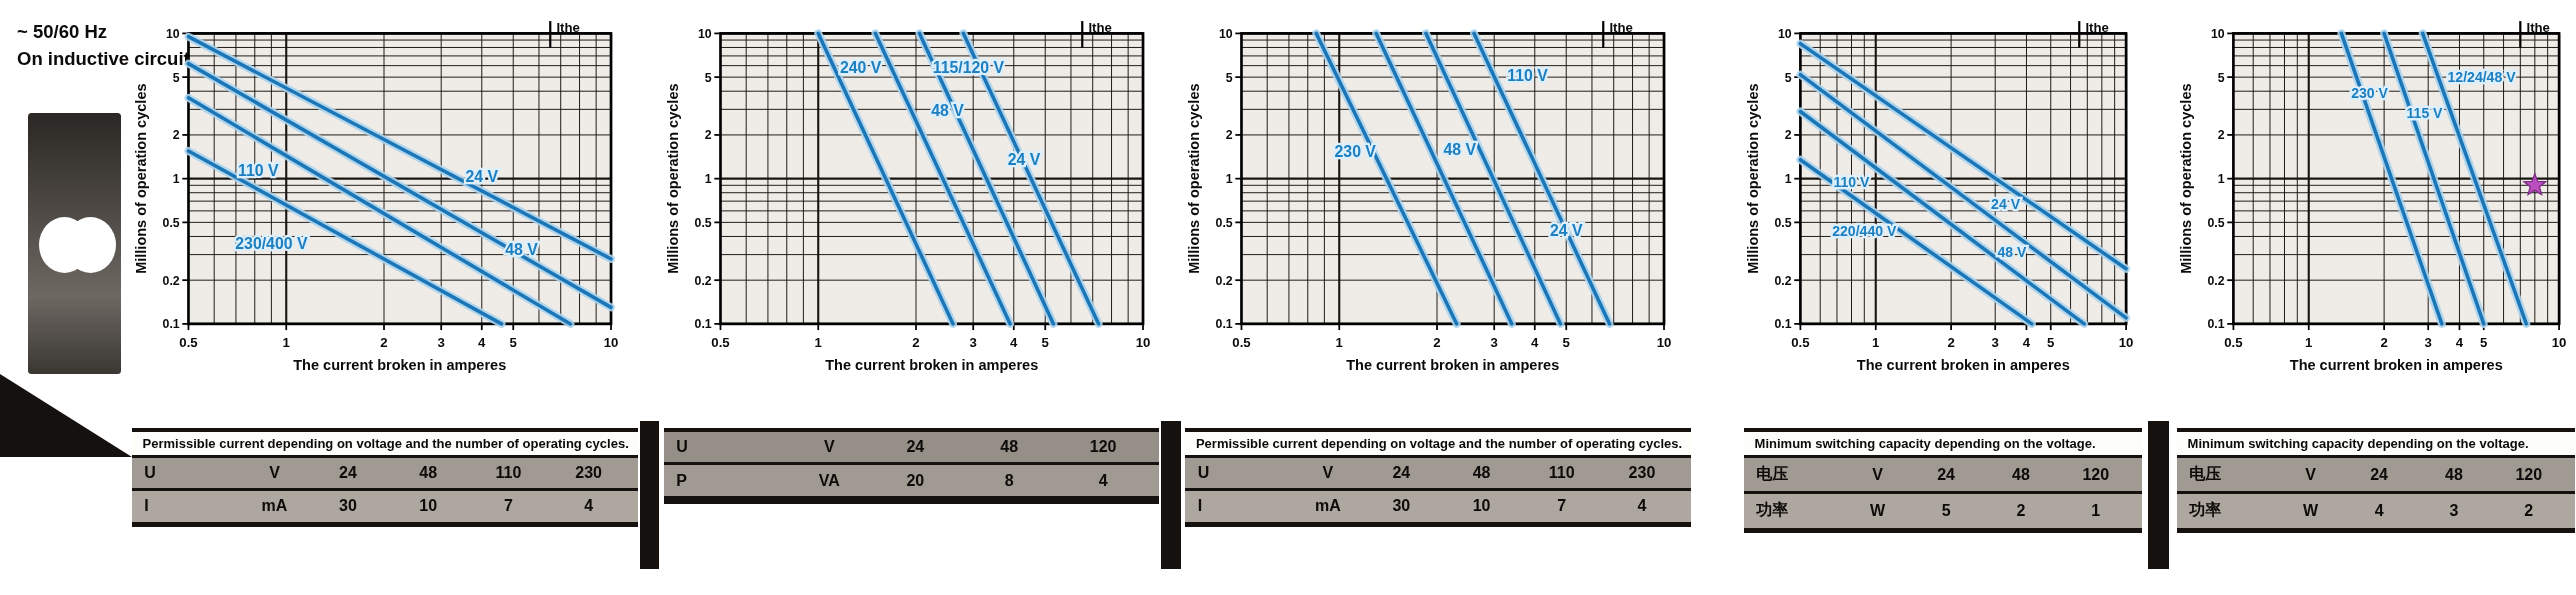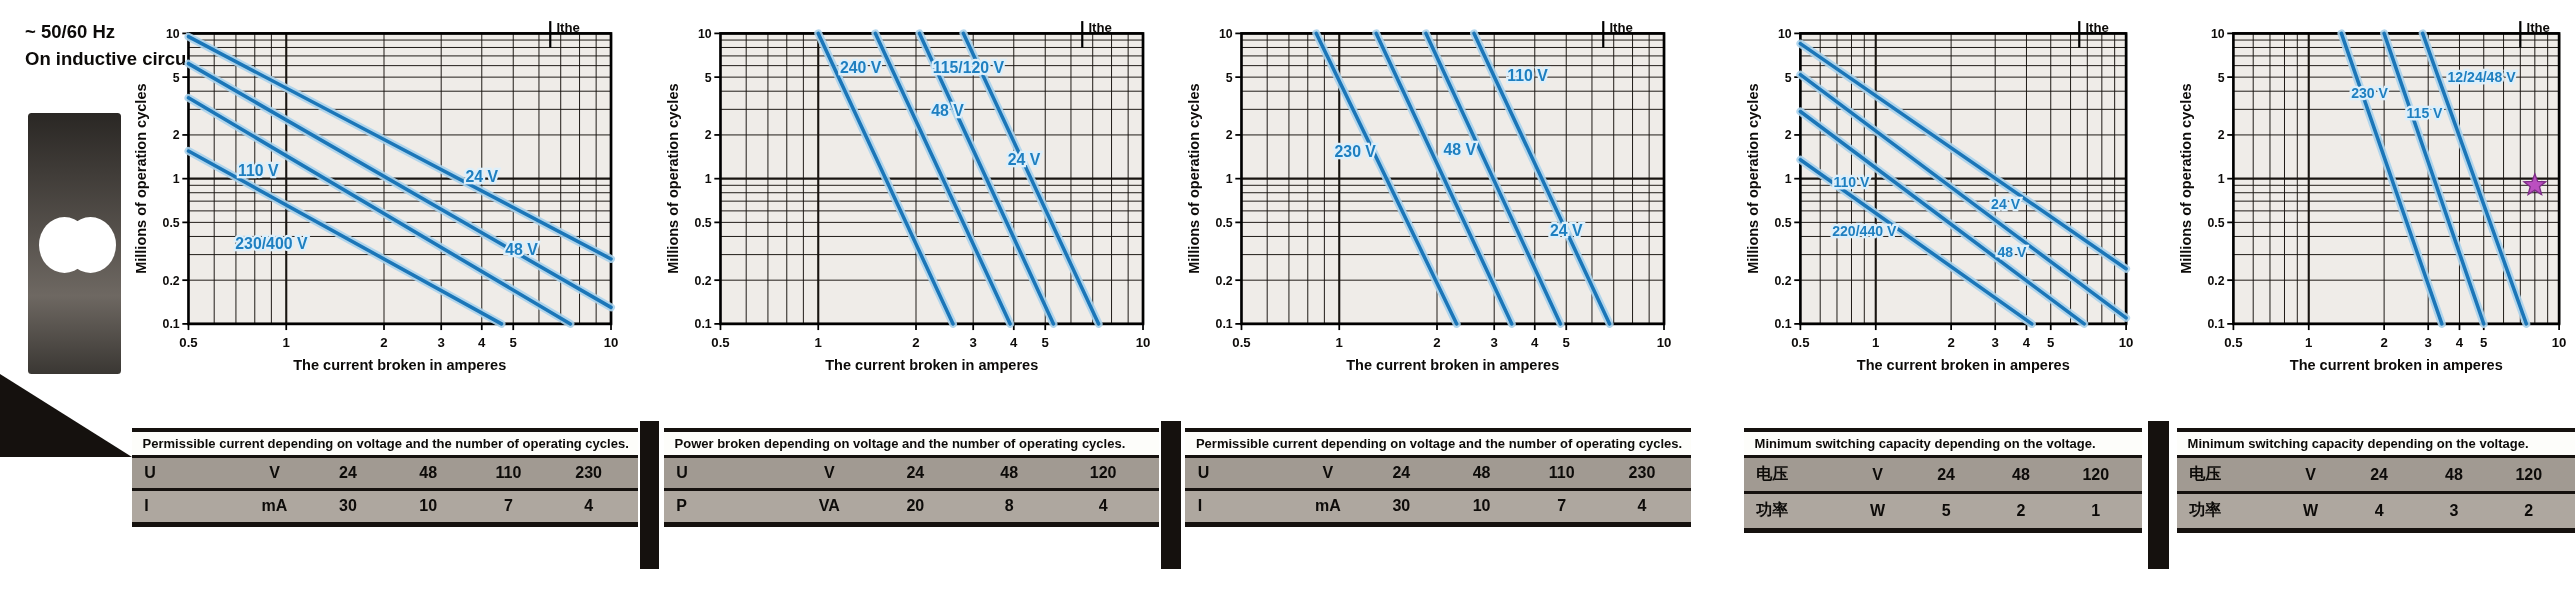--- a/index.html
+++ b/index.html
@@ -1,18 +1,18 @@
 <!DOCTYPE html>
 <html style="font-size:14px"><head>
 <meta charset="utf-8">
 <style>
   html,body{margin:0;padding:0;background:#ffffff;}
   .page{position:relative;width:2576px;height:596px;background:#ffffff;overflow:hidden;
         font-family:"Liberation Sans", sans-serif;color:#0d0b09;}
-  .annotation{position:absolute;left:25px;top:19.4px;font-size:18.5px;font-weight:bold;line-height:1.45;color:#0d0b09;white-space:nowrap;}
+  .annotation{position:absolute;left:17px;top:19.4px;font-size:18.5px;font-weight:bold;line-height:1.45;color:#0d0b09;white-space:nowrap;}
   .product{position:absolute;left:28px;top:113px;width:93px;height:261px;
            background:linear-gradient(180deg,#2a2724 0%,#55504b 45%,#6e6862 70%,#3a3733 100%);border-radius:3.5px;}
   .product .c1,.product .c2{position:absolute;width:51px;height:56px;background:#ffffff;border-radius:50%;top:104px;}
   .product .c1{left:10.6px;} .product .c2{left:37px;}
   .wedge{position:absolute;left:0;top:374px;width:132px;height:83px;background:#15110e;
          clip-path:polygon(0 0,100% 100%,0 100%);}
   .panel{position:absolute;top:7px;display:flex;align-items:flex-start;}
   #panel-left{left:132px;gap:26.4px;}
   #panel-right{left:1744px;gap:35px;}
   .col{position:relative;display:flex;flex-direction:column;}
@@ -224,21 +224,20 @@
           <text x="223.14668184928624" y="75.49448151586984" text-anchor="middle" font-size="18" font-weight="bold" fill="#1e7fc0" stroke="#ddeffa" stroke-width="5" paint-order="stroke">240 V</text>
           <text x="345.6579464973782" y="75.49448151586984" text-anchor="middle" font-size="18" font-weight="bold" fill="#1e7fc0" stroke="#ddeffa" stroke-width="5" paint-order="stroke">115/120 V</text>
           <text x="321.8769153666312" y="123.82497891376708" text-anchor="middle" font-size="18" font-weight="bold" fill="#1e7fc0" stroke="#ddeffa" stroke-width="5" paint-order="stroke">48 V</text>
           <text x="408.77241730924885" y="179.0098478536707" text-anchor="middle" font-size="18" font-weight="bold" fill="#1e7fc0" stroke="#ddeffa" stroke-width="5" paint-order="stroke">24 V</text>
           <line x1="474.97654234666646" y1="16" x2="474.97654234666646" y2="46" stroke="#000000" stroke-width="2.5"></line>
           <text x="481.97654234666646" y="28" font-size="15" font-weight="bold" fill="#0d0b09">Ithe</text>
           <text x="304" y="412" text-anchor="middle" font-size="16.5" font-weight="bold" fill="#0d0b09">The current broken in amperes</text>
           <text x="16" y="195" text-anchor="middle" font-size="16.5" font-weight="bold" fill="#0d0b09" transform="rotate(-90 16 195)">Millions of operation cycles</text>
         </svg>
         <div class="dtable">
-          <div class="hdr">Power broken depending on voltage and the number of operating cycles.</div>
           <div class="trow" style="grid-template-columns: 1.5fr 1fr repeat(3, 1.2fr);">
             <span class="lbl">U</span>
             <span>V</span>
             <span>24</span>
             <span>48</span>
             <span>120</span>
           </div>
           <div class="trow" style="grid-template-columns: 1.5fr 1fr repeat(3, 1.2fr);">
             <span class="lbl">P</span>
             <span>VA</span>

